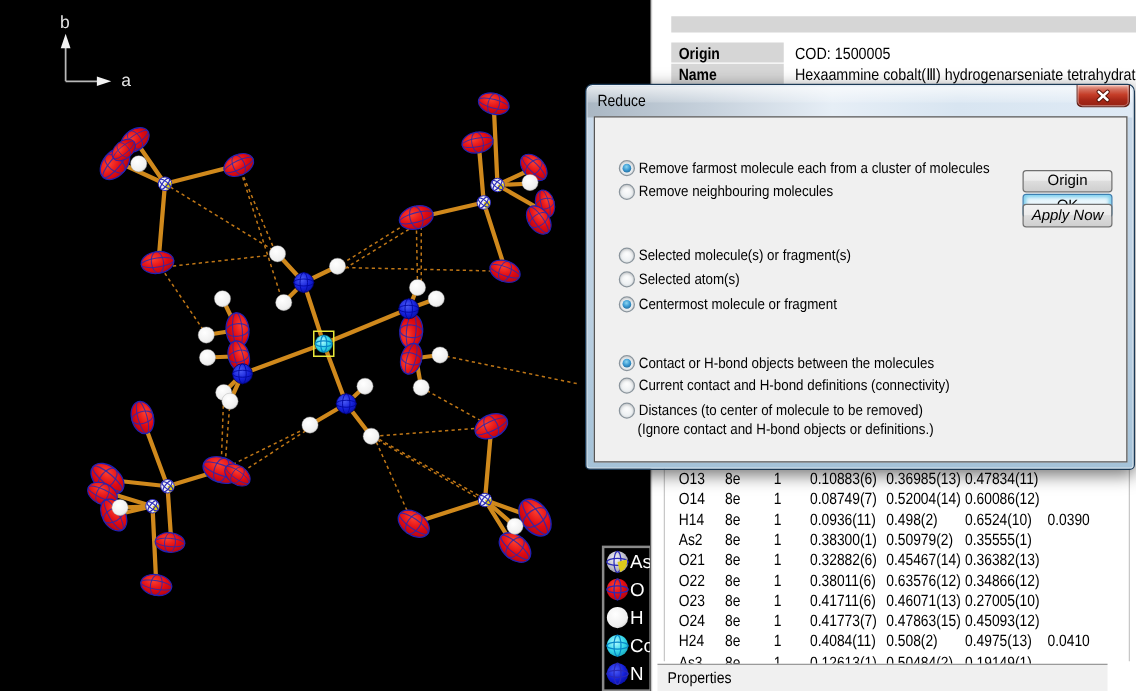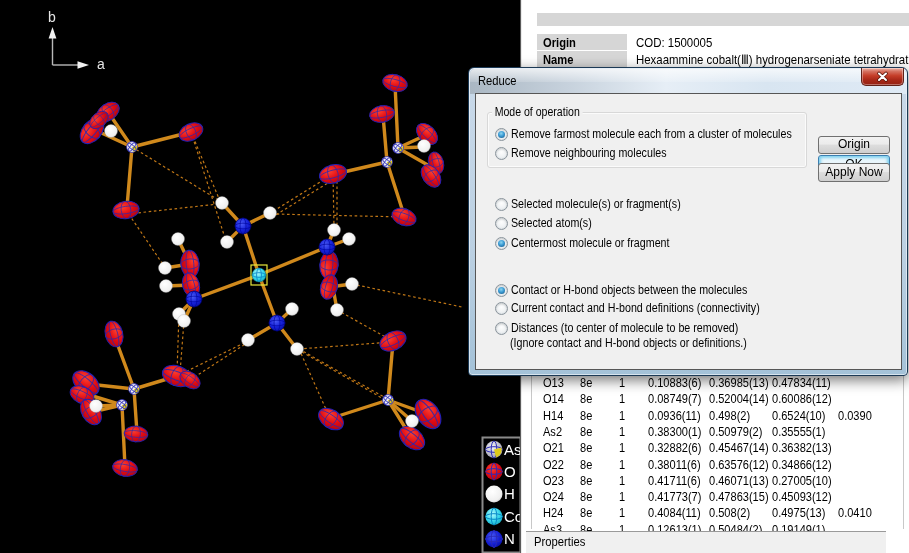--- a/index.html
+++ b/index.html
@@ -343,23 +343,20 @@
 <div class="abs" id="dlg">
   <div class="abs" id="titlebar"></div>
   <div class="abs" id="dtitle">Reduce</div>
   <div class="abs" id="closebtn">
       <svg width="41" height="17" style="position:absolute;left:0;top:0">
 <path d="M17,5.5 L24,12 M24,5.5 L17,12" stroke="#5a150a" stroke-width="3.6" stroke-linecap="round"></path>
 <path d="M17,5.5 L24,12 M24,5.5 L17,12" stroke="#ffffff" stroke-width="2.0" stroke-linecap="round"></path>
 </svg>
     </div>
   <div class="abs" id="client">
-    <div class="abs gbox" style="left:11px;top:18px;width:318px;height:54px;">
-      <span class="gcap">Mode of operation</span>
-      </div>
     <div class="radio sel" style="left:19px;top:34px;"></div>
     <div class="rtext" style="left:35px;top:33px;">Remove farmost molecule each from a cluster of molecules</div>
     <div class="radio" style="left:19px;top:53px;"></div>
     <div class="rtext" style="left:35px;top:52px;">Remove neighbouring molecules</div>
 
     <div class="radio" style="left:19px;top:104px;"></div>
     <div class="rtext" style="left:35px;top:103px;">Selected molecule(s) or fragment(s)</div>
     <div class="radio" style="left:19px;top:123px;"></div>
     <div class="rtext" style="left:35px;top:122px;">Selected atom(s)</div>
     <div class="radio sel" style="left:19px;top:143px;"></div>
@@ -368,15 +365,15 @@
     <div class="radio sel" style="left:19px;top:190px;"></div>
     <div class="rtext" style="left:35px;top:189px;">Contact or H-bond objects between the molecules</div>
     <div class="radio" style="left:19px;top:208px;"></div>
     <div class="rtext" style="left:35px;top:207px;">Current contact and H-bond definitions (connectivity)</div>
     <div class="radio" style="left:19px;top:228px;"></div>
     <div class="rtext" style="left:35px;top:227px;">Distances (to center of molecule to be removed)</div>
     <div class="rtext" style="left:34px;top:242px;">(Ignore contact and H-bond objects or definitions.)</div>
 
     <div class="btn def" style="top:13px;">OK</div>
     <div class="btn" style="top:42px;height:16px;line-height:15px;">Origin</div>
-    <div class="btn" style="top:69px;">Apply Now</div>
+    <div class="btn" style="top:69px;font-style:italic;">Apply Now</div>
   </div>
 </div>
 
 </body></html>

